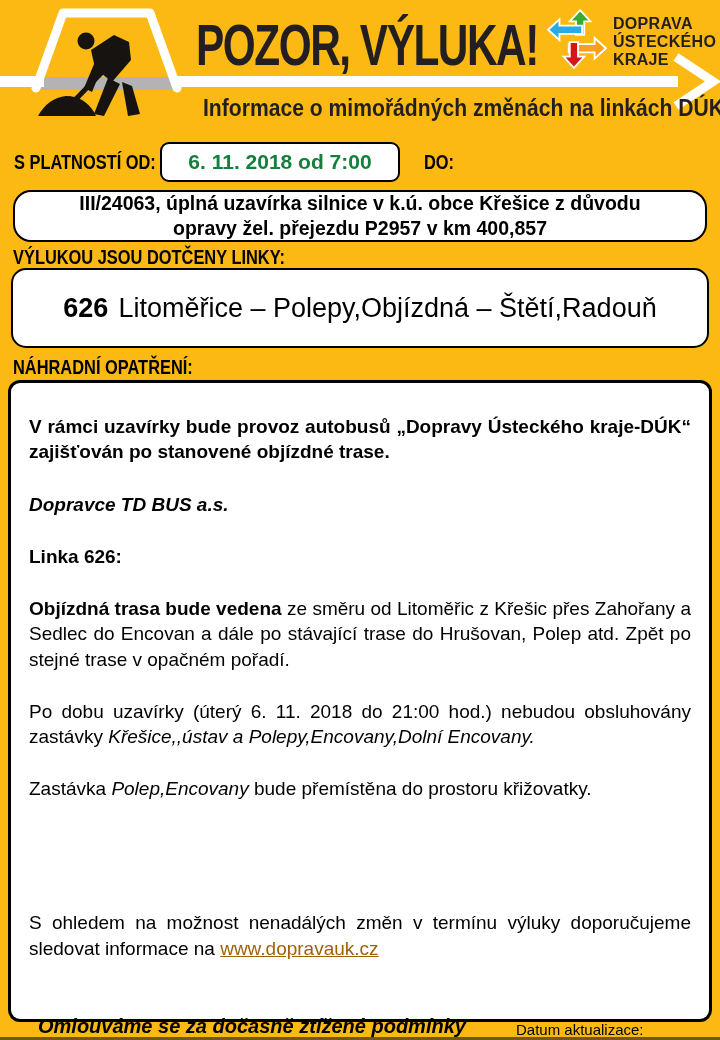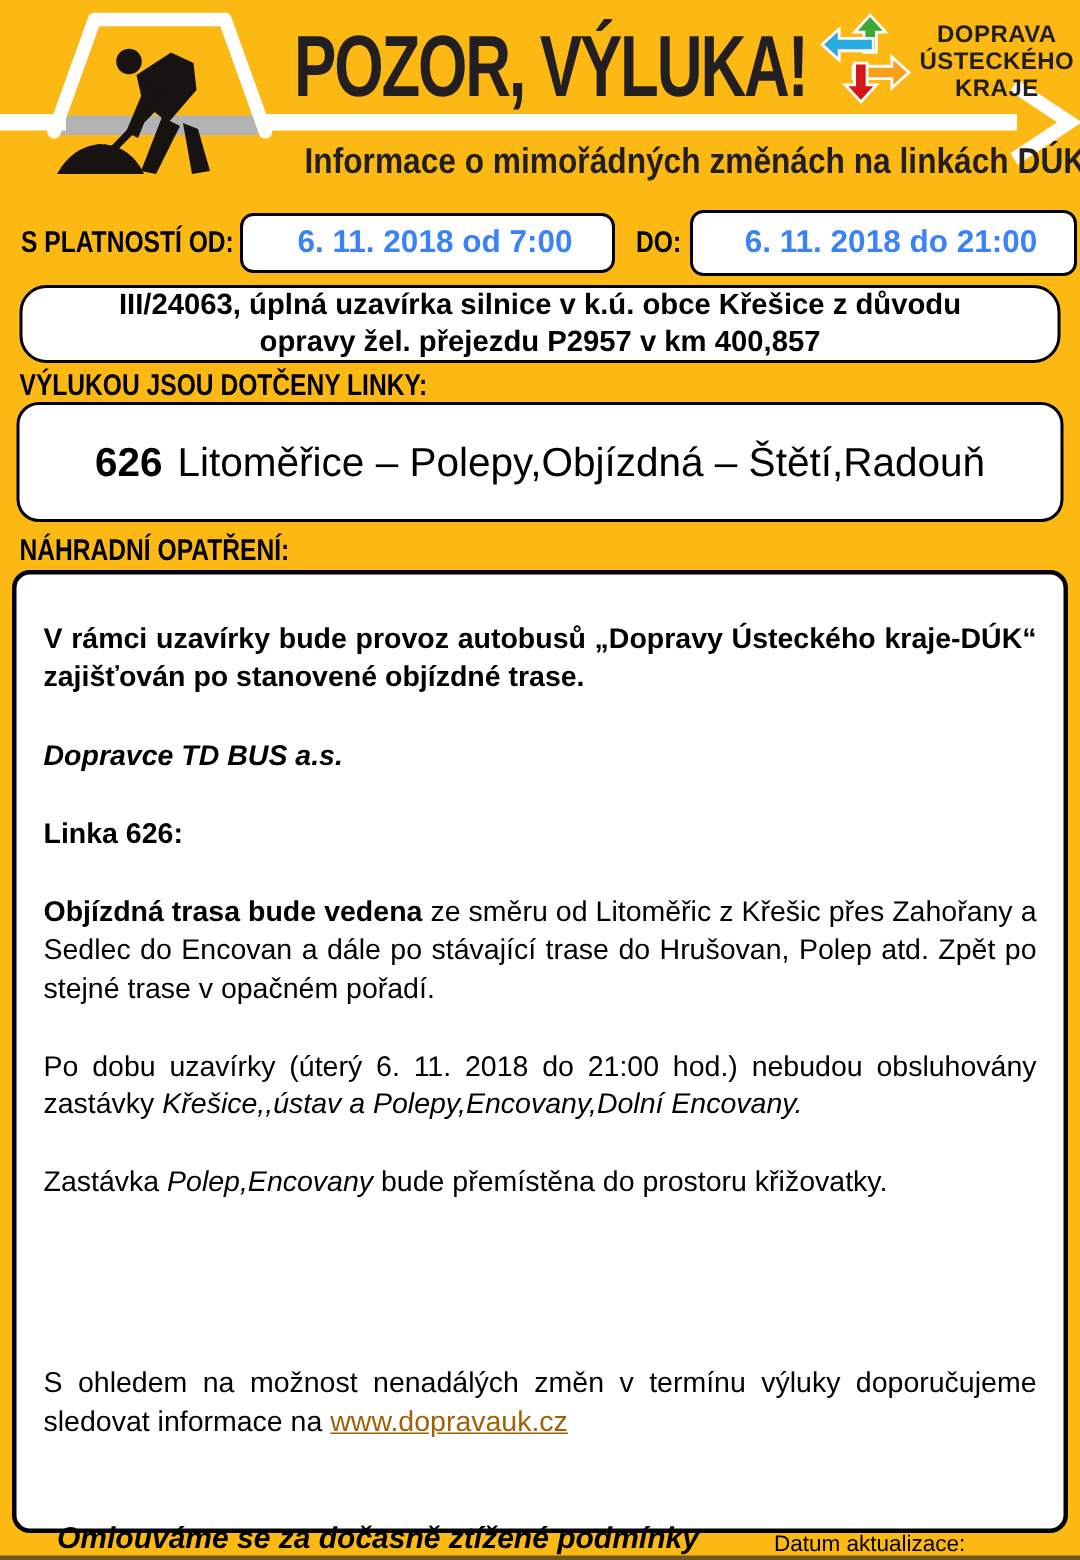--- a/index.html
+++ b/index.html
@@ -8,21 +8,21 @@
     background:#fcb813;
     font-family:"Liberation Sans",sans-serif;
     color:#000;
     position:relative;
     overflow:hidden;
   }
   body::after{content:"";position:absolute;left:0;bottom:0;width:720px;height:3px;
     background:rgba(40,35,25,.65);}
 
   
-  .header{position:relative;height:138px;text-align:center;}
+  .header{position:relative;height:138px;}
   .header-art{position:absolute;left:0;top:0;}
   .title{
     position:absolute;left:196px;top:16px;
     font-size:58px;font-weight:bold;line-height:1;
     color:#231f20;letter-spacing:-2px;white-space:nowrap;
     transform:scaleX(.73);transform-origin:left top;
   }
   .subtitle{
     position:absolute;left:203px;top:94px;
     font-size:24px;font-weight:bold;color:#231f20;white-space:nowrap;
@@ -39,21 +39,21 @@
   .validity{position:relative;height:46px;margin-top:2px;}
   .v-label{
     position:absolute;font-size:20px;font-weight:bold;white-space:nowrap;
     transform:scaleX(.82);transform-origin:left top;
   }
   .v-label-from{left:14px;top:11px;}
   .v-label-to{left:424px;top:11px;}
   .date-box{
     position:absolute;background:#fff;border:2px solid #000;border-radius:9px;
     display:flex;align-items:center;justify-content:center;
-    color:#3b82f6;font-weight:bold;font-size:21px;white-space:nowrap;padding-left:10px;
+    color:#15803d;font-weight:bold;font-size:21px;white-space:nowrap;
   }
   .date-box-from{left:160px;top:2px;width:236px;height:36px;}
   .date-box-to{left:460px;top:0;width:244px;height:40px;}
 
   
   .closure-box{
     margin:4px 13px 0;height:52px;box-sizing:border-box;
     background:#fff;border:2.5px solid #000;border-radius:18px;
     display:flex;flex-direction:column;align-items:center;justify-content:center;
     font-size:19.5px;font-weight:bold;line-height:1.28;text-align:center;
@@ -141,21 +141,20 @@
     <div>DOPRAVA</div>
     <div>ÚSTECKÉHO</div>
     <div>KRAJE</div>
   </div>
 </div>
 
 <div class="validity">
   <div class="v-label v-label-from">S PLATNOSTÍ OD:</div>
   <div class="date-box date-box-from">6. 11. 2018 od 7:00</div>
   <div class="v-label v-label-to">DO:</div>
-  <div class="date-box date-box-to">6. 11. 2018 do 21:00</div>
 </div>
 
 <div class="closure-box">
   <div>III/24063, úplná uzavírka silnice v k.ú. obce Křešice z důvodu</div>
   <div>opravy žel. přejezdu P2957 v km 400,857</div>
 </div>
 
 <div class="section-label">VÝLUKOU JSOU DOTČENY LINKY:</div>
 <div class="lines-box">
   <span class="line-number">626</span>

